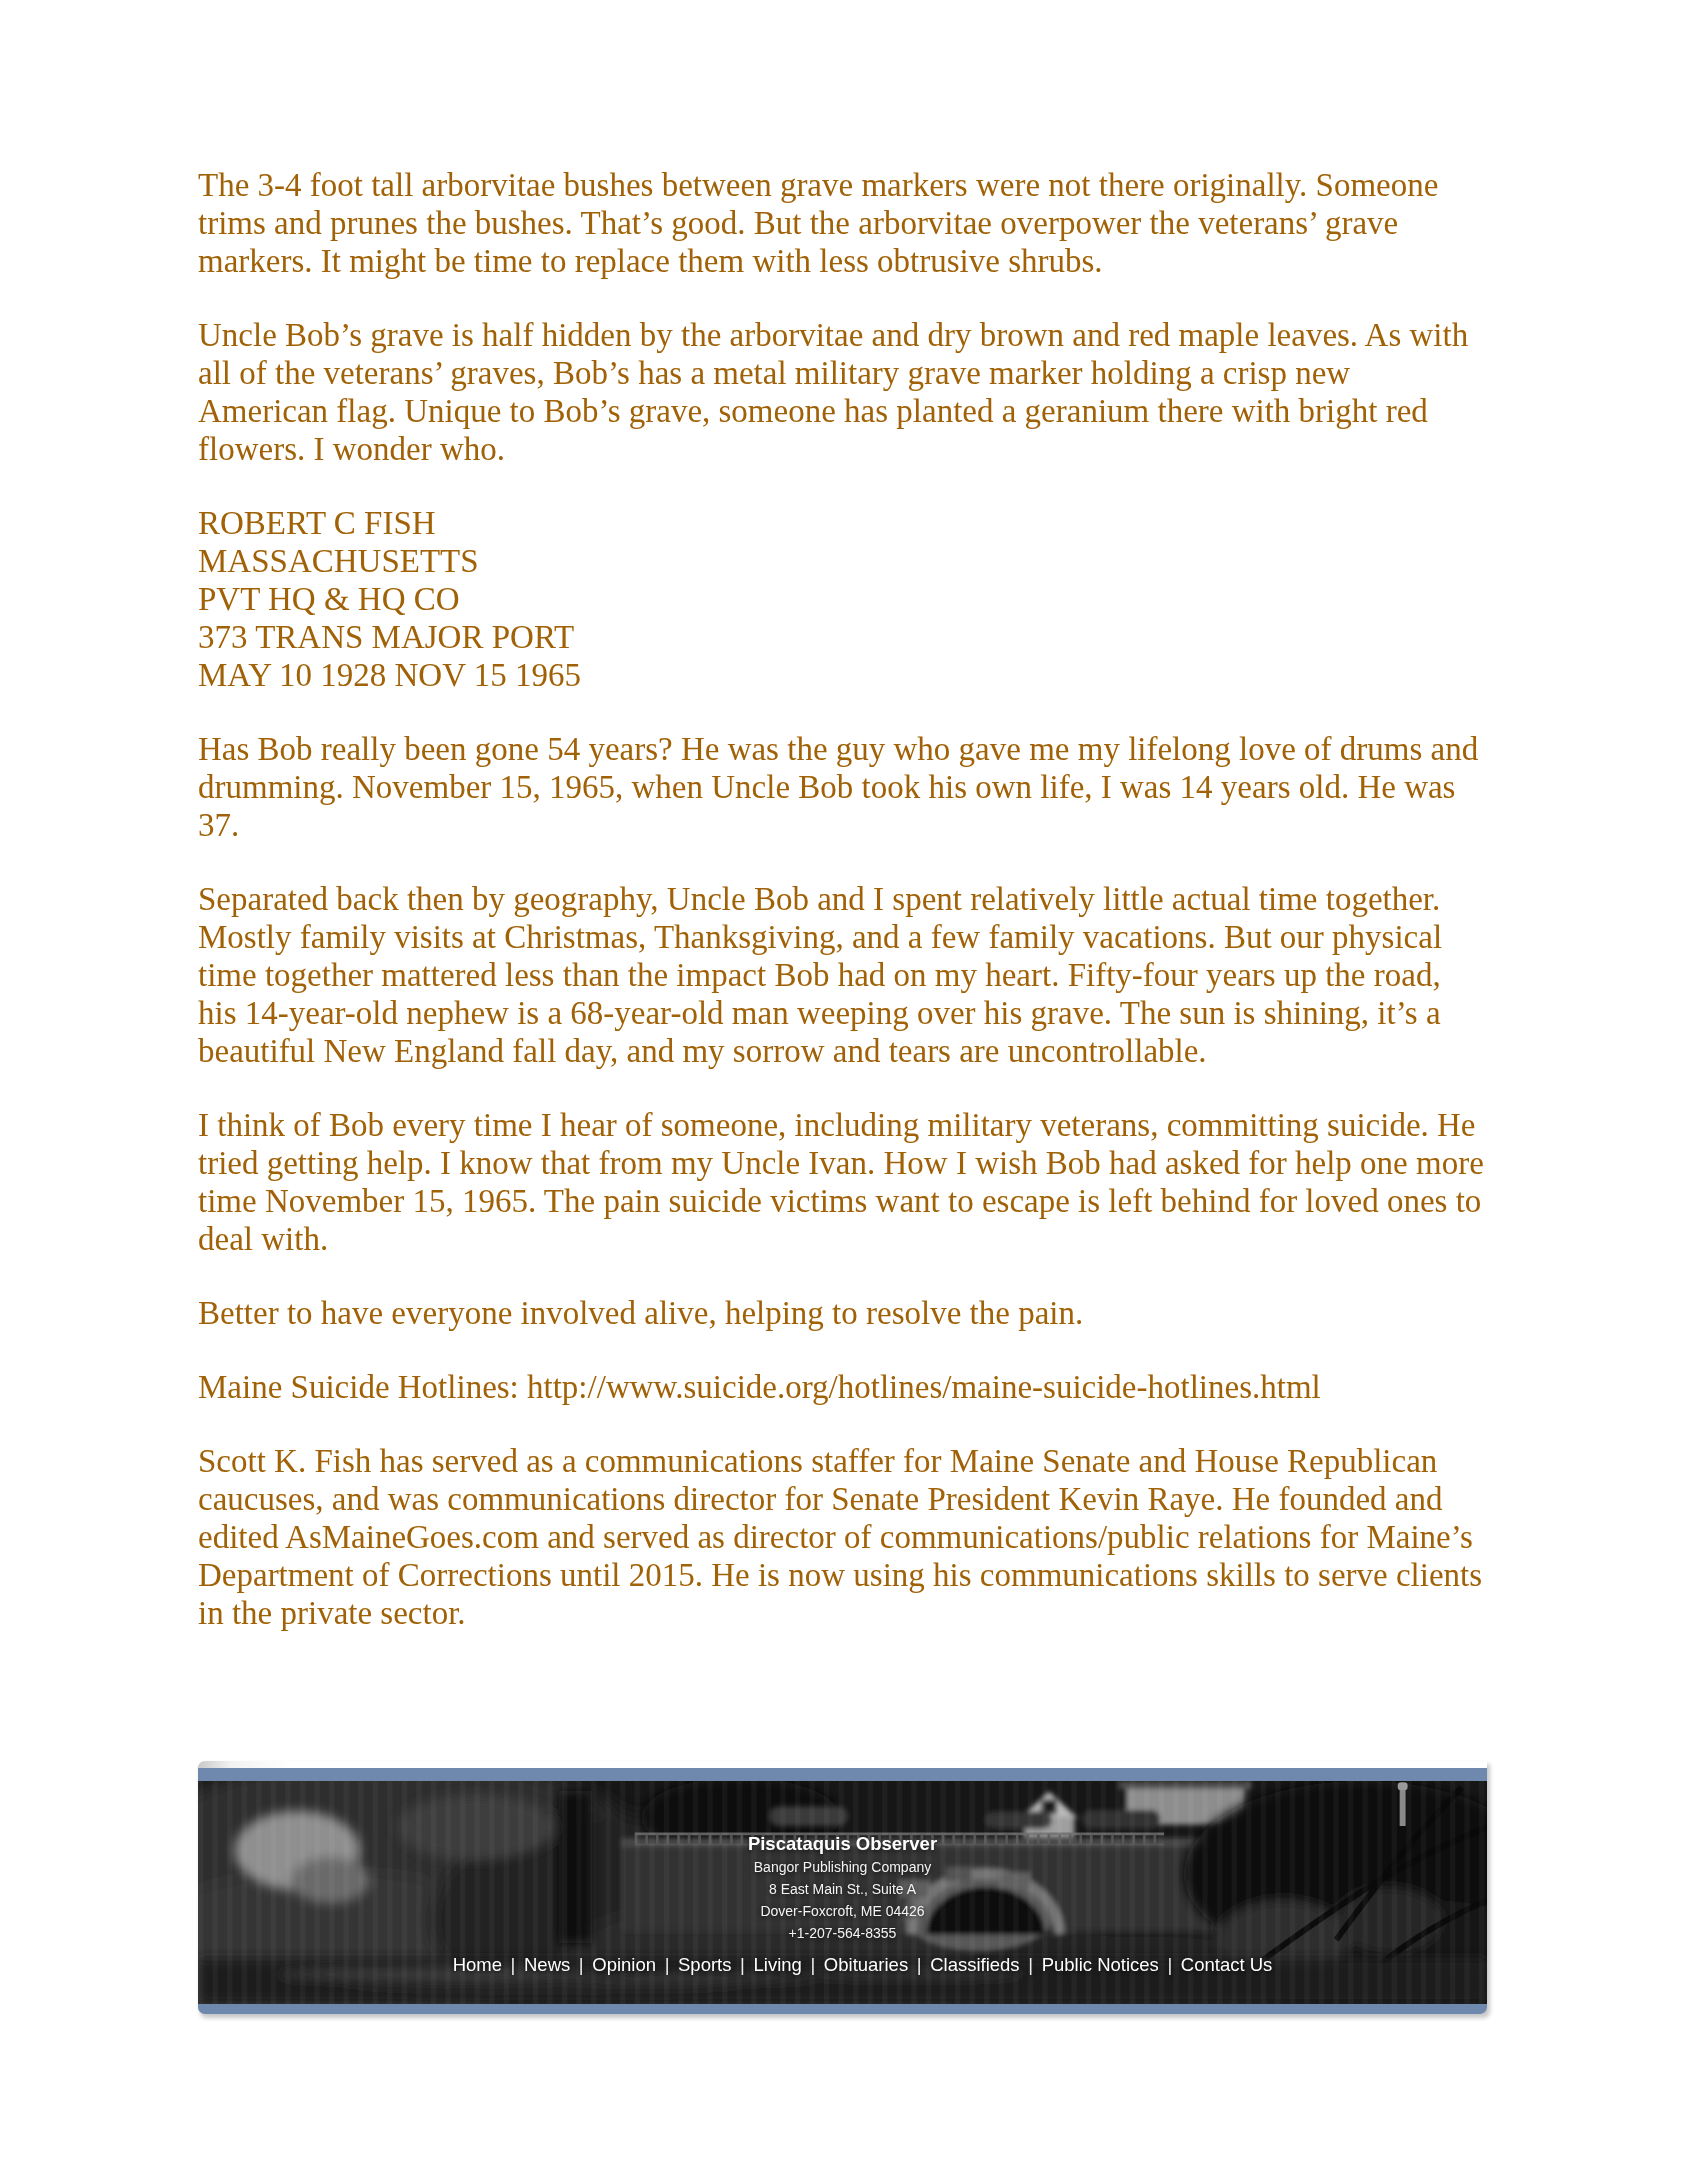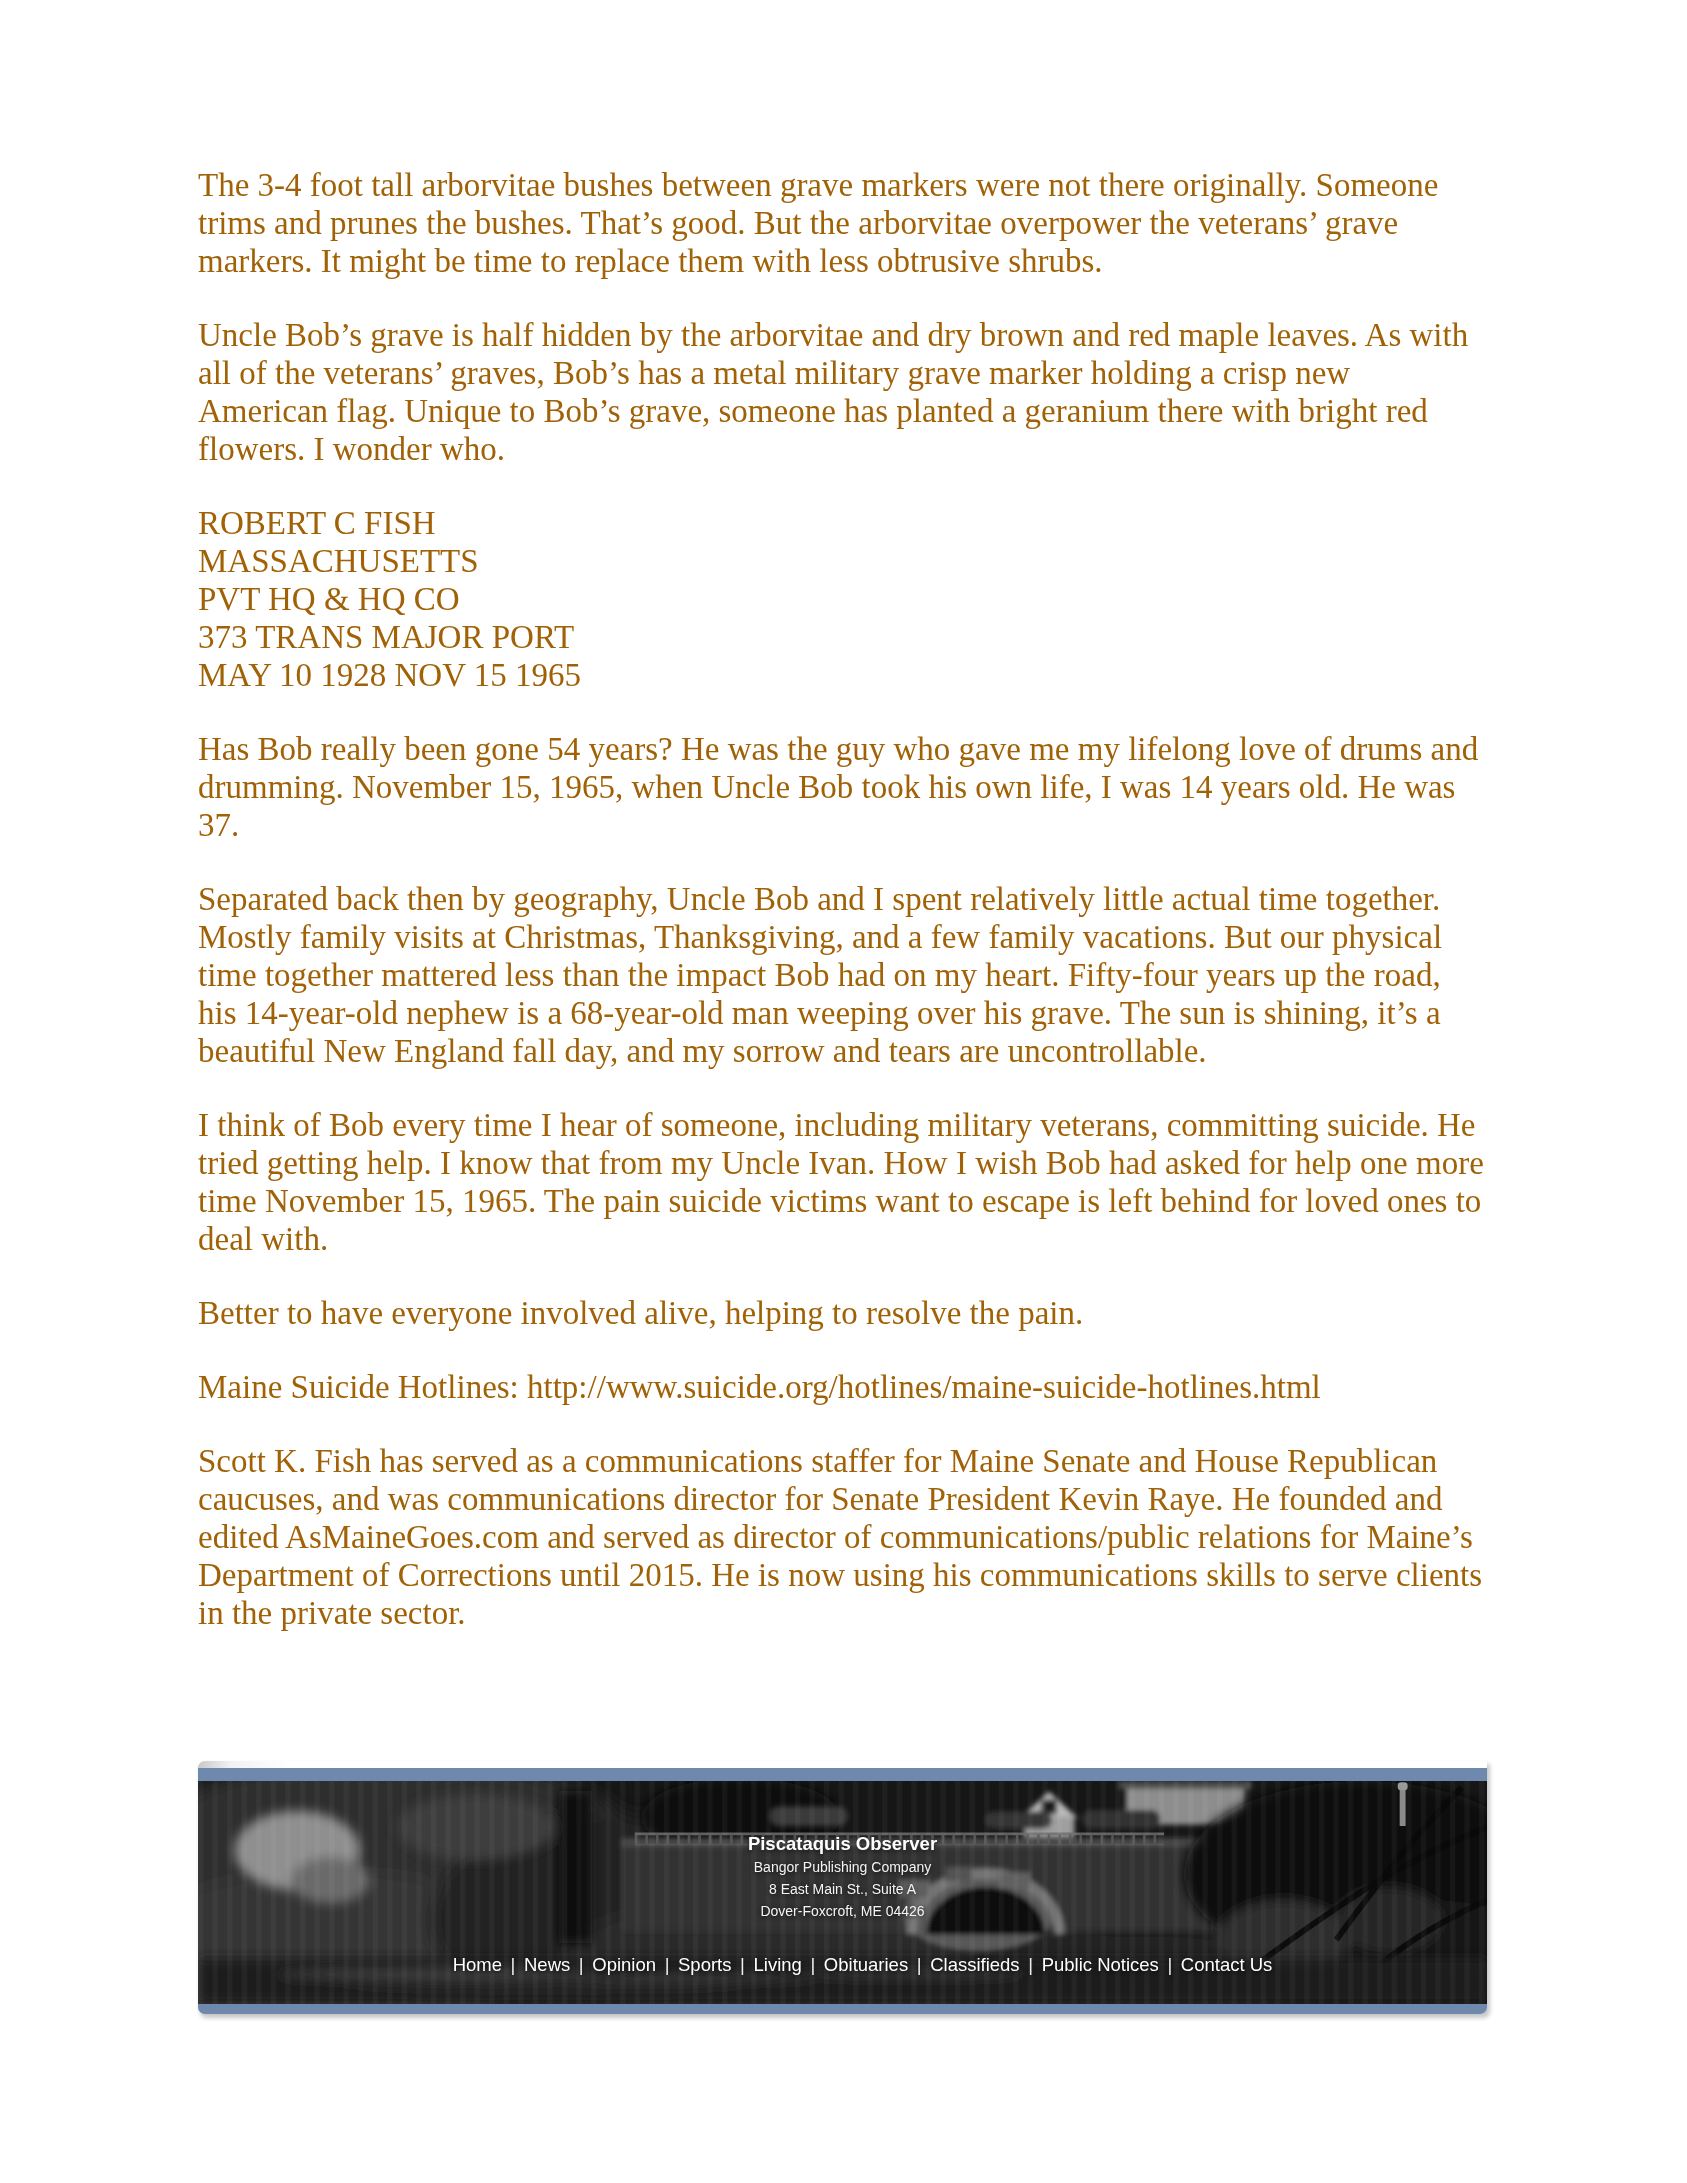--- a/index.html
+++ b/index.html
@@ -198,20 +198,21 @@
         <rect width="1948" height="337" fill="url(#streaks)" opacity="0.04"></rect>
       </svg>
 
       <div class="masthead">
         <div class="masthead-title">Piscataquis Observer</div>
         <div>
 
         <div class="masthead-line">Bangor Publishing Company</div>
             <div class="masthead-line">8 East Main St., Suite A</div>
             <div class="masthead-line">Dover-Foxcroft, ME 04426</div>
+            <div class="masthead-line">+1-207-564-8355</div>
           </div>
       </div>
 
       <nav class="footer-nav">
         
       <a class="nav-link">Home</a><span class="nav-sep">|</span><a class="nav-link">News</a><span class="nav-sep">|</span><a class="nav-link">Opinion</a><span class="nav-sep">|</span><a class="nav-link">Sports</a><span class="nav-sep">|</span><a class="nav-link">Living</a><span class="nav-sep">|</span><a class="nav-link">Obituaries</a><span class="nav-sep">|</span><a class="nav-link">Classifieds</a><span class="nav-sep">|</span><a class="nav-link">Public Notices</a><span class="nav-sep">|</span><a class="nav-link">Contact Us</a></nav>
     </div>
 
     <div class="footer-bar bottom"></div>
   </figure>

